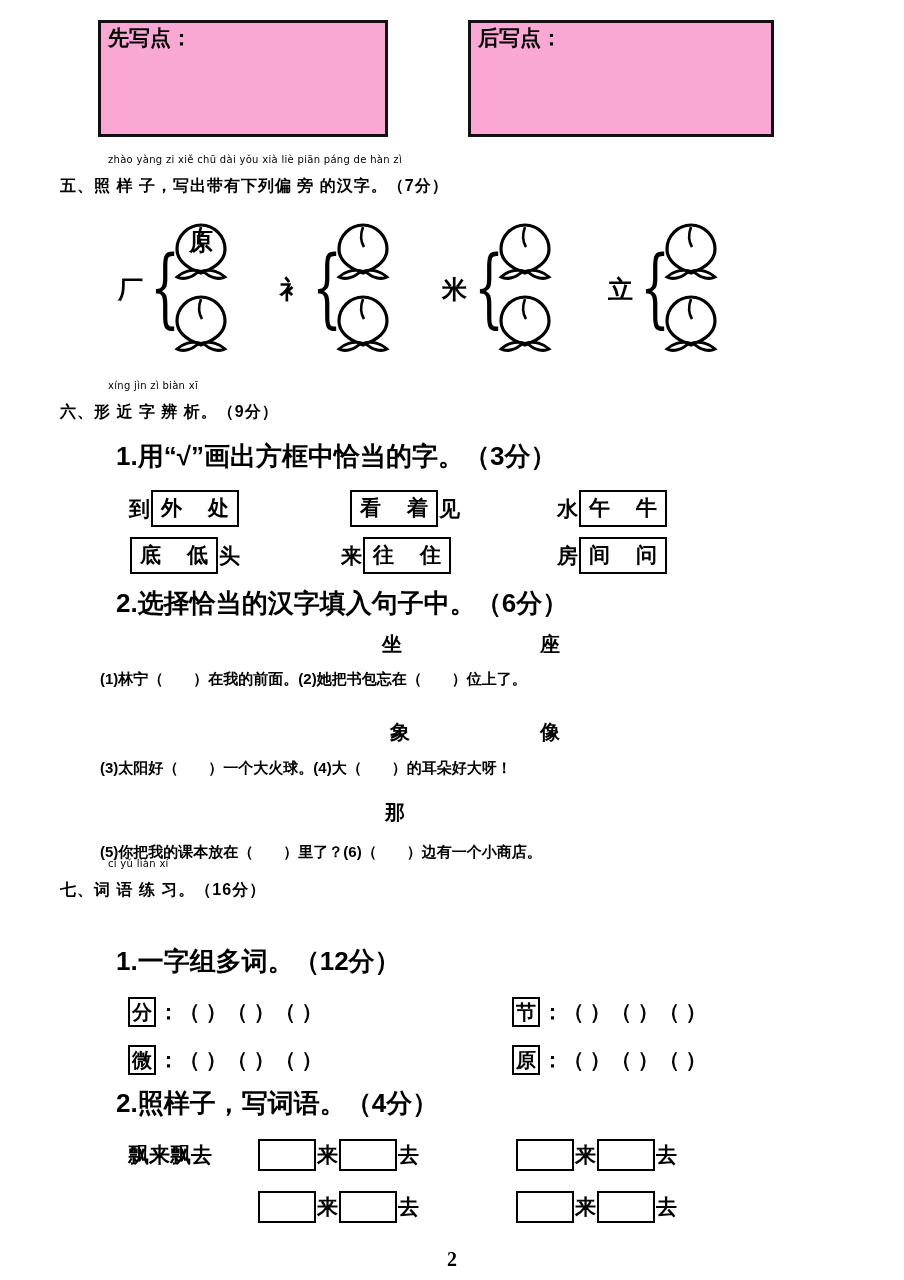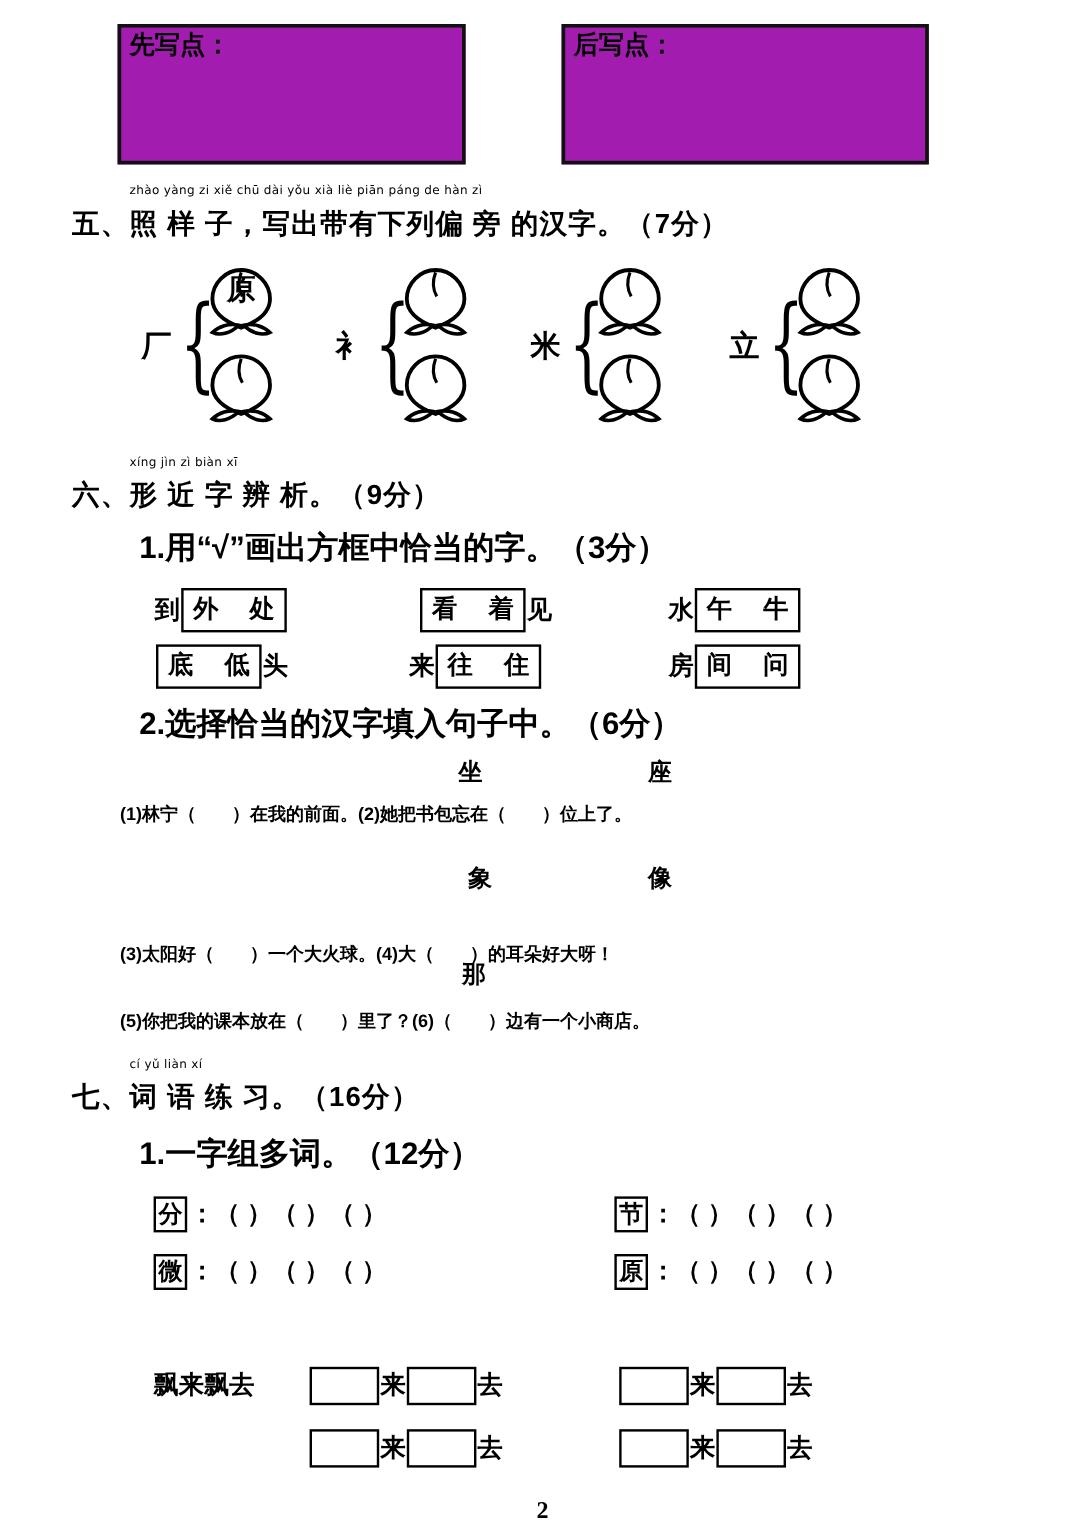--- a/index.html
+++ b/index.html
@@ -19,21 +19,21 @@
     position: relative;
     width: 904px;
     height: 1280px;
   }
 
   
   .stroke-box {
     position: absolute;
     border: 3px solid #111;
     box-sizing: border-box;
-    background: #a21caf;
+    background: #f9a8d4;
     padding-left: 36px;
   }
   .stroke-box .sb-label {
     position: absolute;
     left: 7px;
     top: 2px;
     font-size: 21px;
     font-weight: bold;
     letter-spacing: 0px;
     line-height: 26px;
@@ -50,21 +50,21 @@
   .pinyin-row {
     position: absolute;
     left: 48px;
     top: -18px;
     font-size: 10px;
     letter-spacing: 0.3px;
     white-space: nowrap;
     font-family: "DejaVu Sans", sans-serif;
   }
   .heading-text {
-    font-size: 23px;
+    font-size: 16px;
     font-weight: bold;
     white-space: nowrap;
     letter-spacing: 1px;
     line-height: 28px;
   }
   .sub-item {
     position: absolute;
     left: 116px;
     font-size: 26px;
     font-weight: bold;
@@ -382,26 +382,26 @@
   </div>
 
   <div class="sub-item" style="top:590px;">2.选择恰当的汉字填入句子中。（6分）</div>
 
   <div class="char-hint" style="left:382px; top:632px;">坐</div>
   <div class="char-hint" style="left:540px; top:632px;">座</div>
   <div class="sentence-line" style="top:665px;">(1)林宁（　　）在我的前面。(2)她把书包忘在（　　）位上了。</div>
 
   <div class="char-hint" style="left:390px; top:720px;">象</div>
   <div class="char-hint" style="left:540px; top:720px;">像</div>
-  <div class="sentence-line" style="top:754px;margin-top:28px;">(3)太阳好（　　）一个大火球。(4)大（　　）的耳朵好大呀！</div>
+  <div class="sentence-line" style="top:754px;">(3)太阳好（　　）一个大火球。(4)大（　　）的耳朵好大呀！</div>
 
   <div class="char-hint" style="left:385px; top:800px;">那</div>
   <div class="sentence-line" style="top:838px;">(5)你把我的课本放在（　　）里了？(6)（　　）边有一个小商店。</div>
 
-  <div class="section" style="top:900px;">
+  <div class="section" style="top:876px;">
     <div class="pinyin-row">cí  yǔ liàn xí</div>
     <div class="heading-text">七、词 语 练 习。（16分）</div>
   </div>
 
   <div class="sub-item" style="top:948px;">1.一字组多词。（12分）</div>
 
   <div class="word-row" style="left:128px; top:997px;">
     <span class="char-box">分</span>
     <span class="paren-gap">：（      ）（      ）（      ）</span>
   </div>
@@ -411,20 +411,21 @@
   </div>
   <div class="word-row" style="left:128px; top:1045px;">
     <span class="char-box">微</span>
     <span class="paren-gap">：（      ）（      ）（      ）</span>
   </div>
   <div class="word-row" style="left:512px; top:1045px;">
     <span class="char-box">原</span>
     <span class="paren-gap">：（      ）（      ）（      ）</span>
   </div>
 
+  <div class="sub-item" style="top:1090px;">2.照样子，写词语。（4分）</div>
 
   <div class="sample-word" style="left:128px; top:1138px;">飘来飘去</div>
 
   <div class="blank-phrase" style="left:258px; top:1138px;">
     <span class="blank-sq"></span>
     <span class="link">来</span>
     <span class="blank-sq"></span>
     <span class="link">去</span>
   </div>
   <div class="blank-phrase" style="left:516px; top:1138px;">

